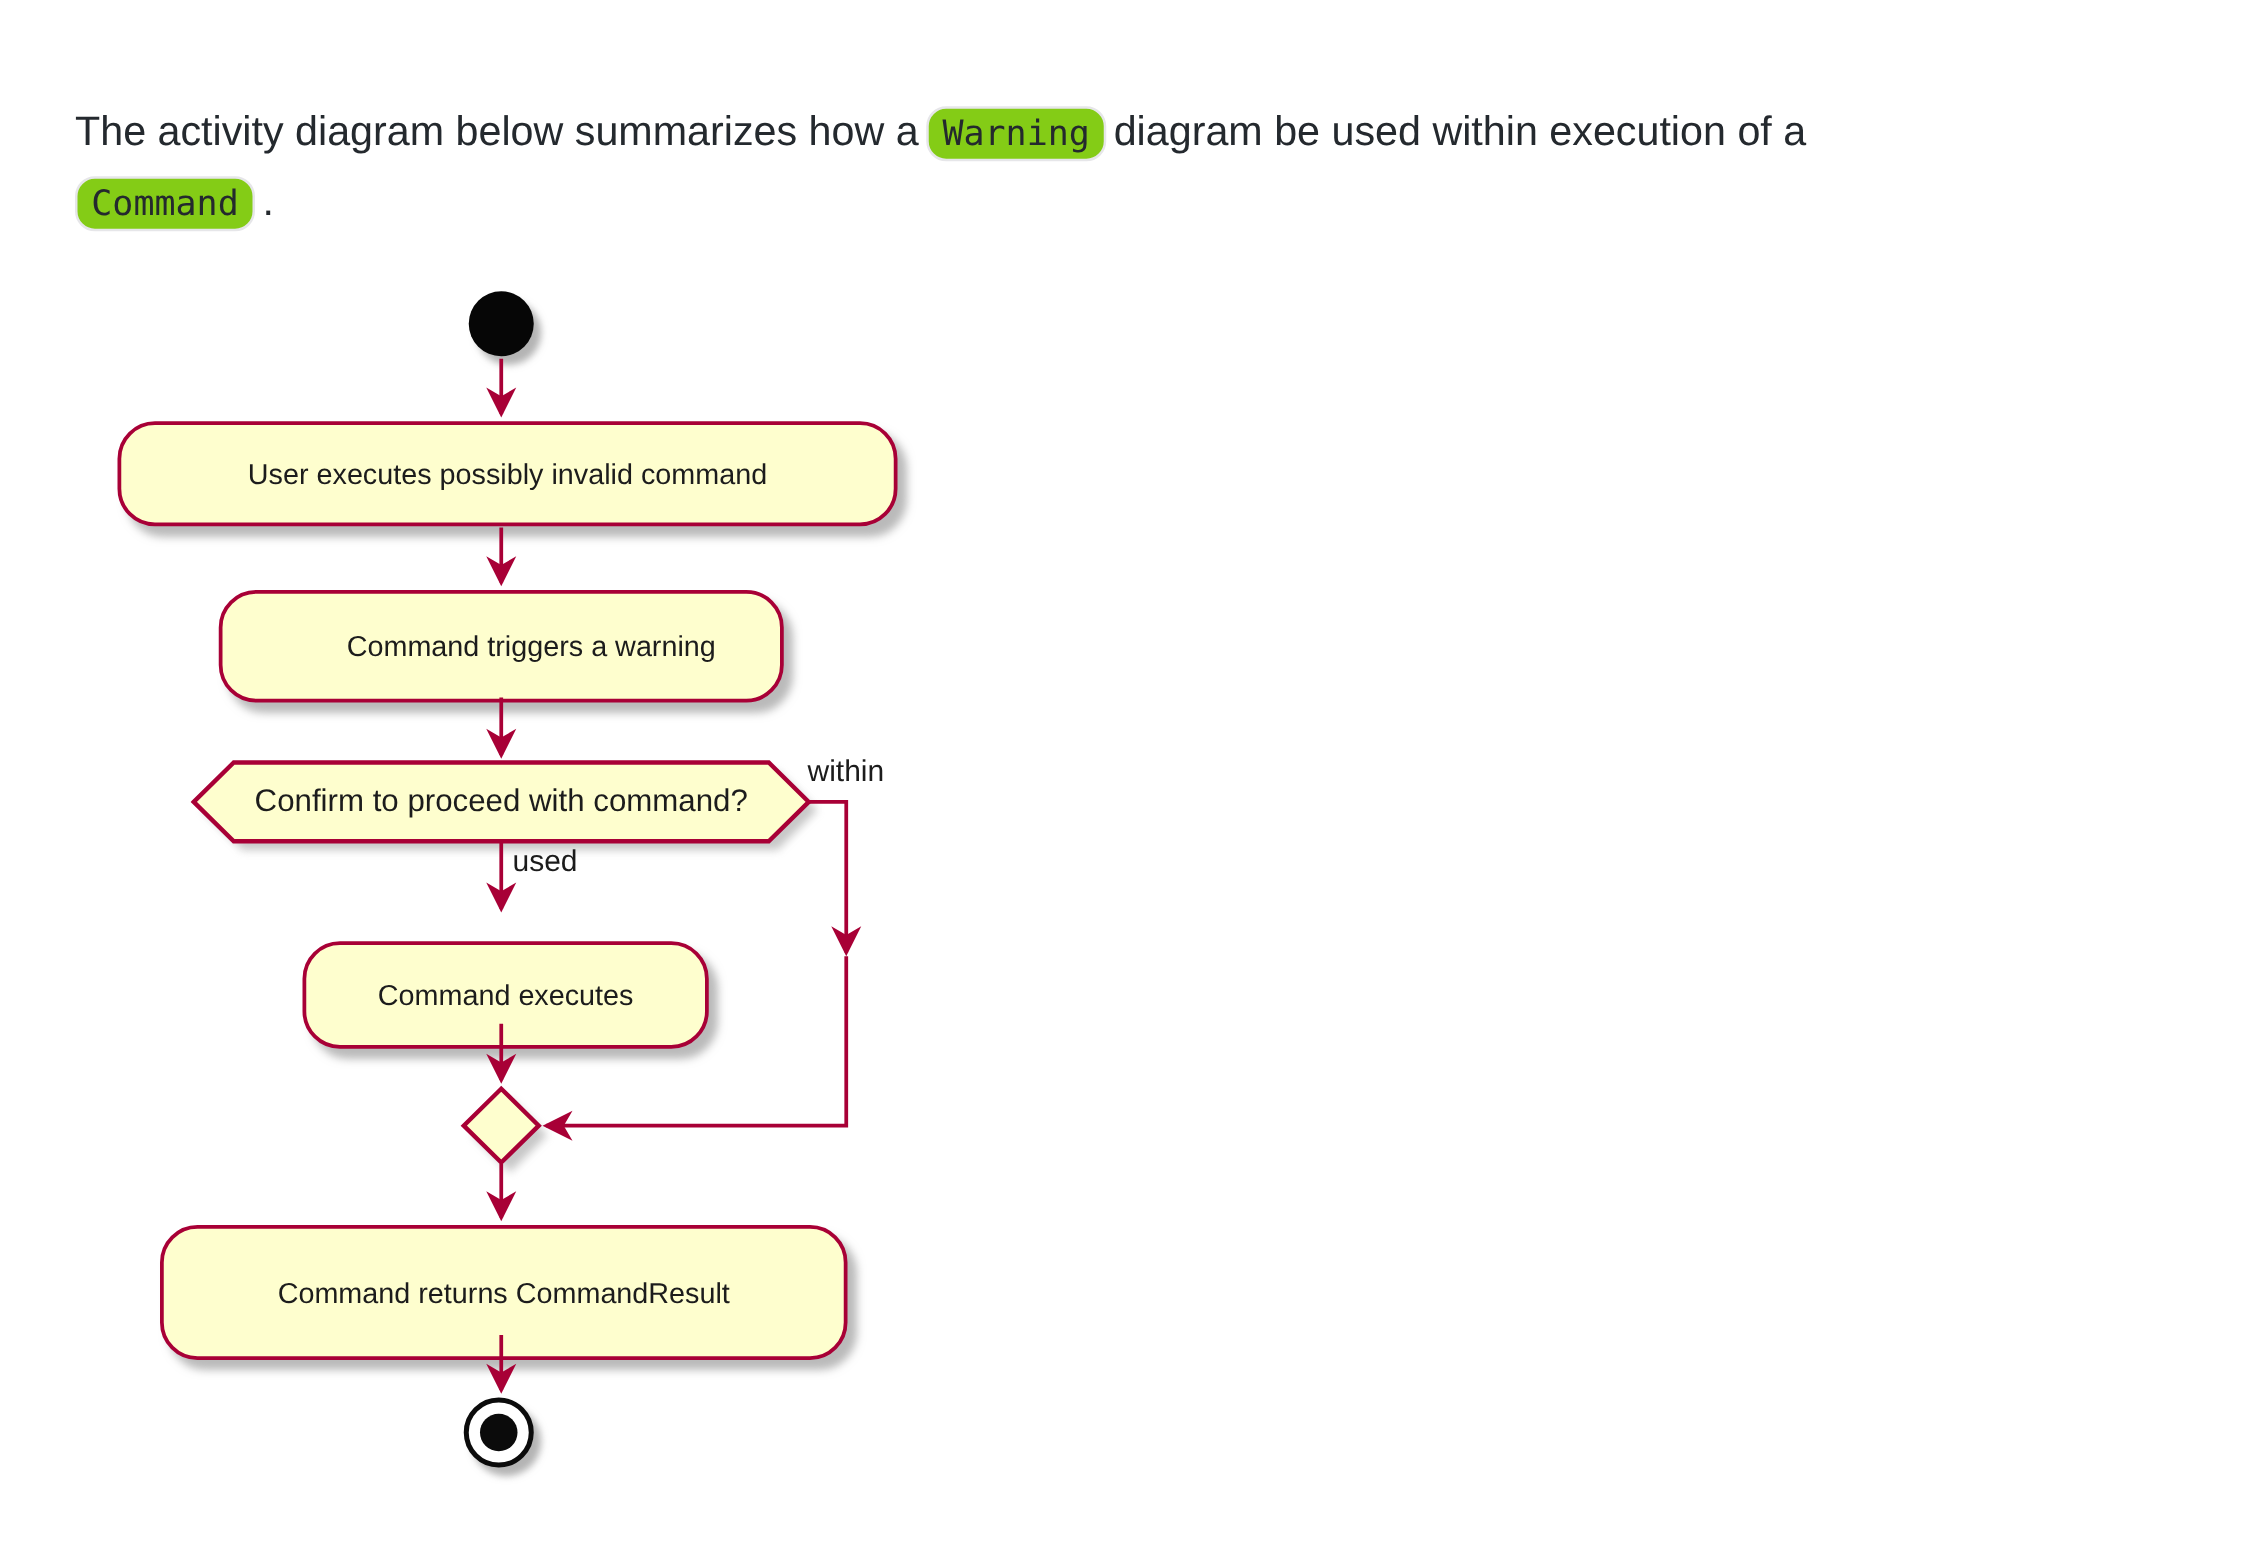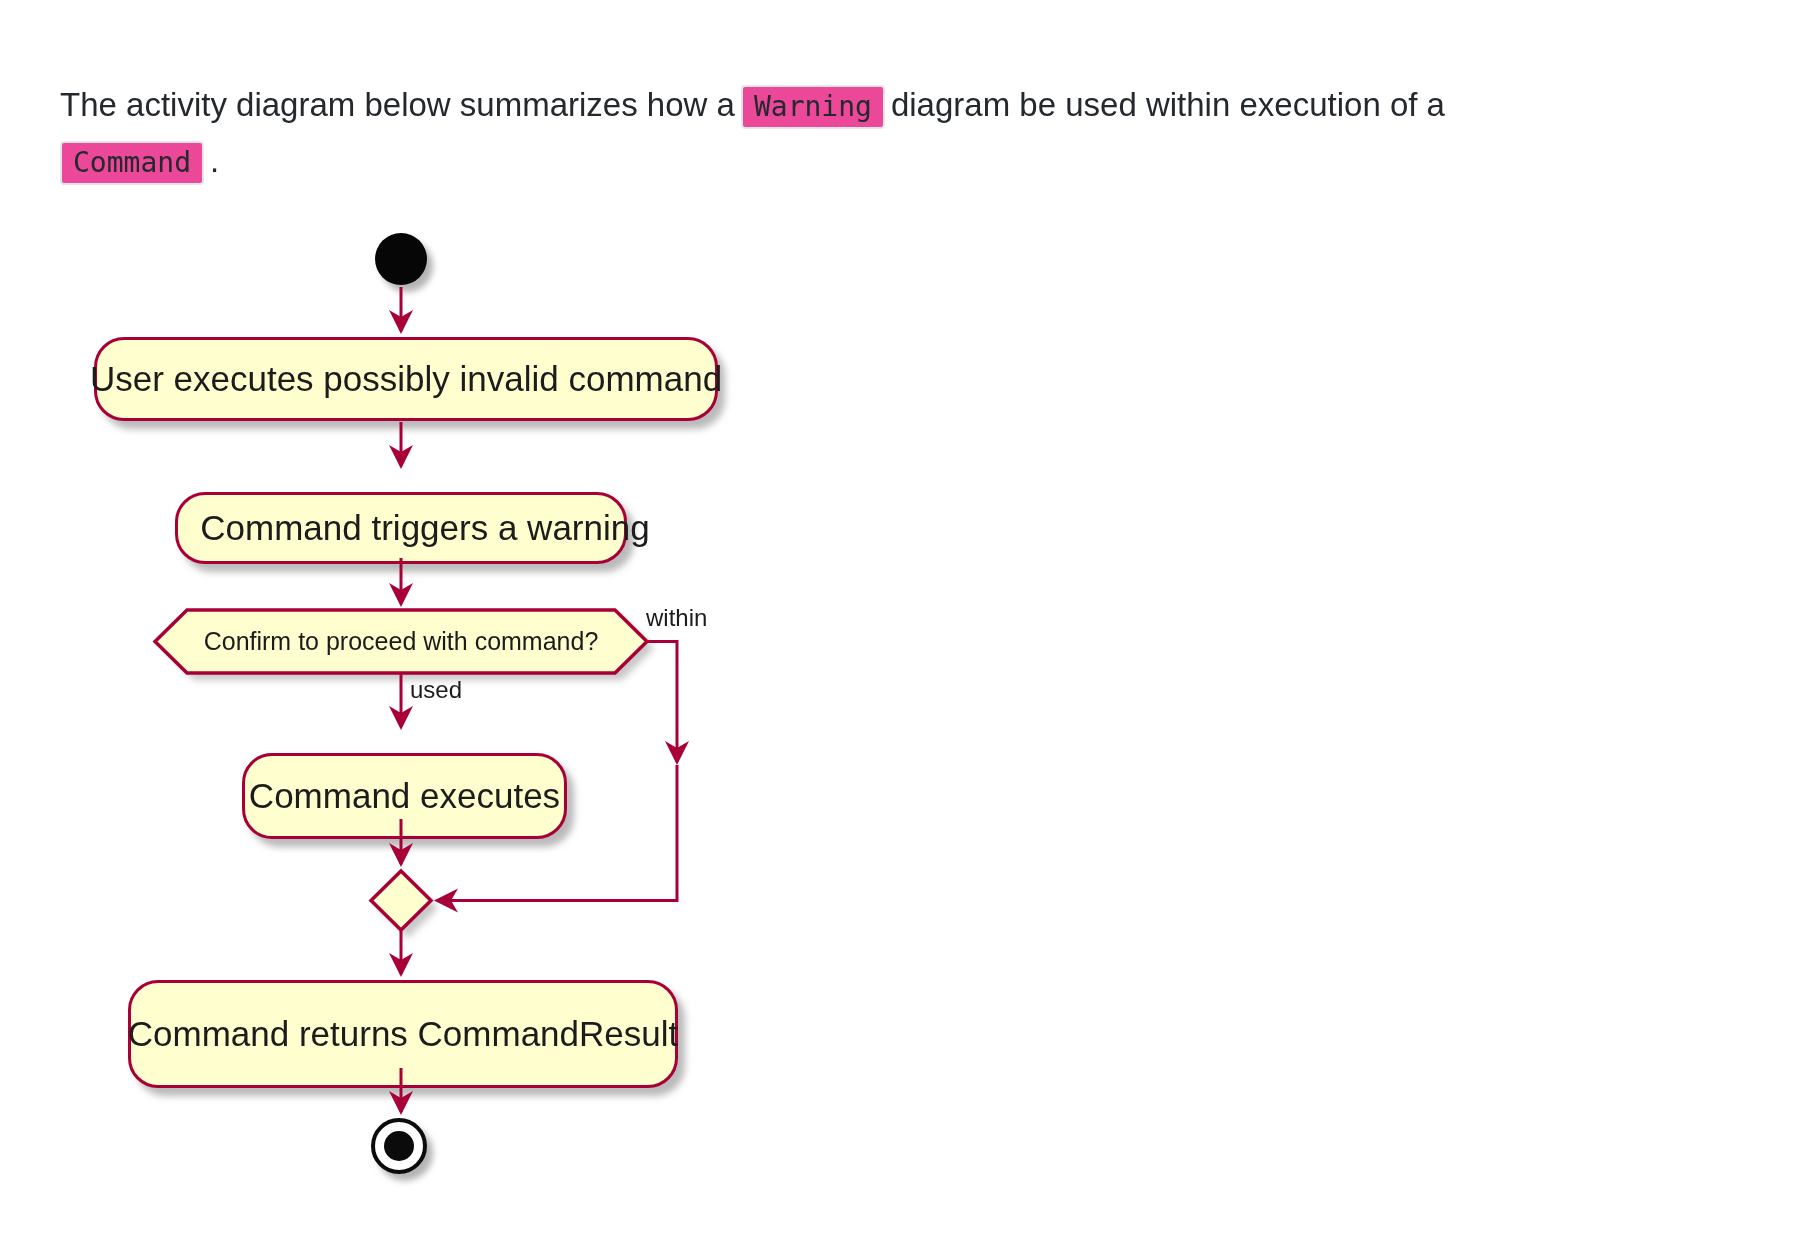--- a/index.html
+++ b/index.html
@@ -21,48 +21,48 @@
     font-size: 33px;
     line-height: 56px;
     color: #24292e;
   }
   .code-chip {
     display: inline-block;
     font-family: "DejaVu Sans Mono", monospace;
     font-size: 28px;
     line-height: 34px;
     color: #24292e;
-    background: #ec4899;
+    background: #84cc16;
     border: 2px solid #e6e6e9;
-    border-radius: 4px;
+    border-radius: 16px;
     padding: 3px 11px;
     margin: 0 6px;
     vertical-align: baseline;
   }
 
   
   .diagram { position: absolute; inset: 0; }
 
   .activity {
     position: absolute;
     box-sizing: border-box;
     background: #FEFECE;
     border: 3.5px solid #A80036;
     border-radius: 30px;
     display: flex;
     align-items: center;
     justify-content: center;
-    font-size: 35px;
+    font-size: 23px;
     color: #1c1c1c;
     white-space: nowrap;
     box-shadow: 7px 8px 7px rgba(130,130,130,0.55);
     z-index: 1;
   }
   #activity-1 { left: 94px;  top: 337px; width: 624px; height: 84px; }
-  #activity-2 { left: 175px; top: 492px; width: 452px; height: 72px; padding-left: 48px; }
+  #activity-2 { left: 175px; top: 472px; width: 452px; height: 90px; padding-left: 48px; }
   #activity-3 { left: 242px; top: 753px; width: 325px; height: 86px; }
   #activity-4 { left: 128px; top: 980px; width: 550px; height: 108px; }
 
   .start-node {
     position: absolute;
     left: 375px; top: 233px;
     width: 52px; height: 52px;
     border-radius: 50%;
     background: #060606;
     box-shadow: 6px 7px 6px rgba(130,130,130,0.6);

